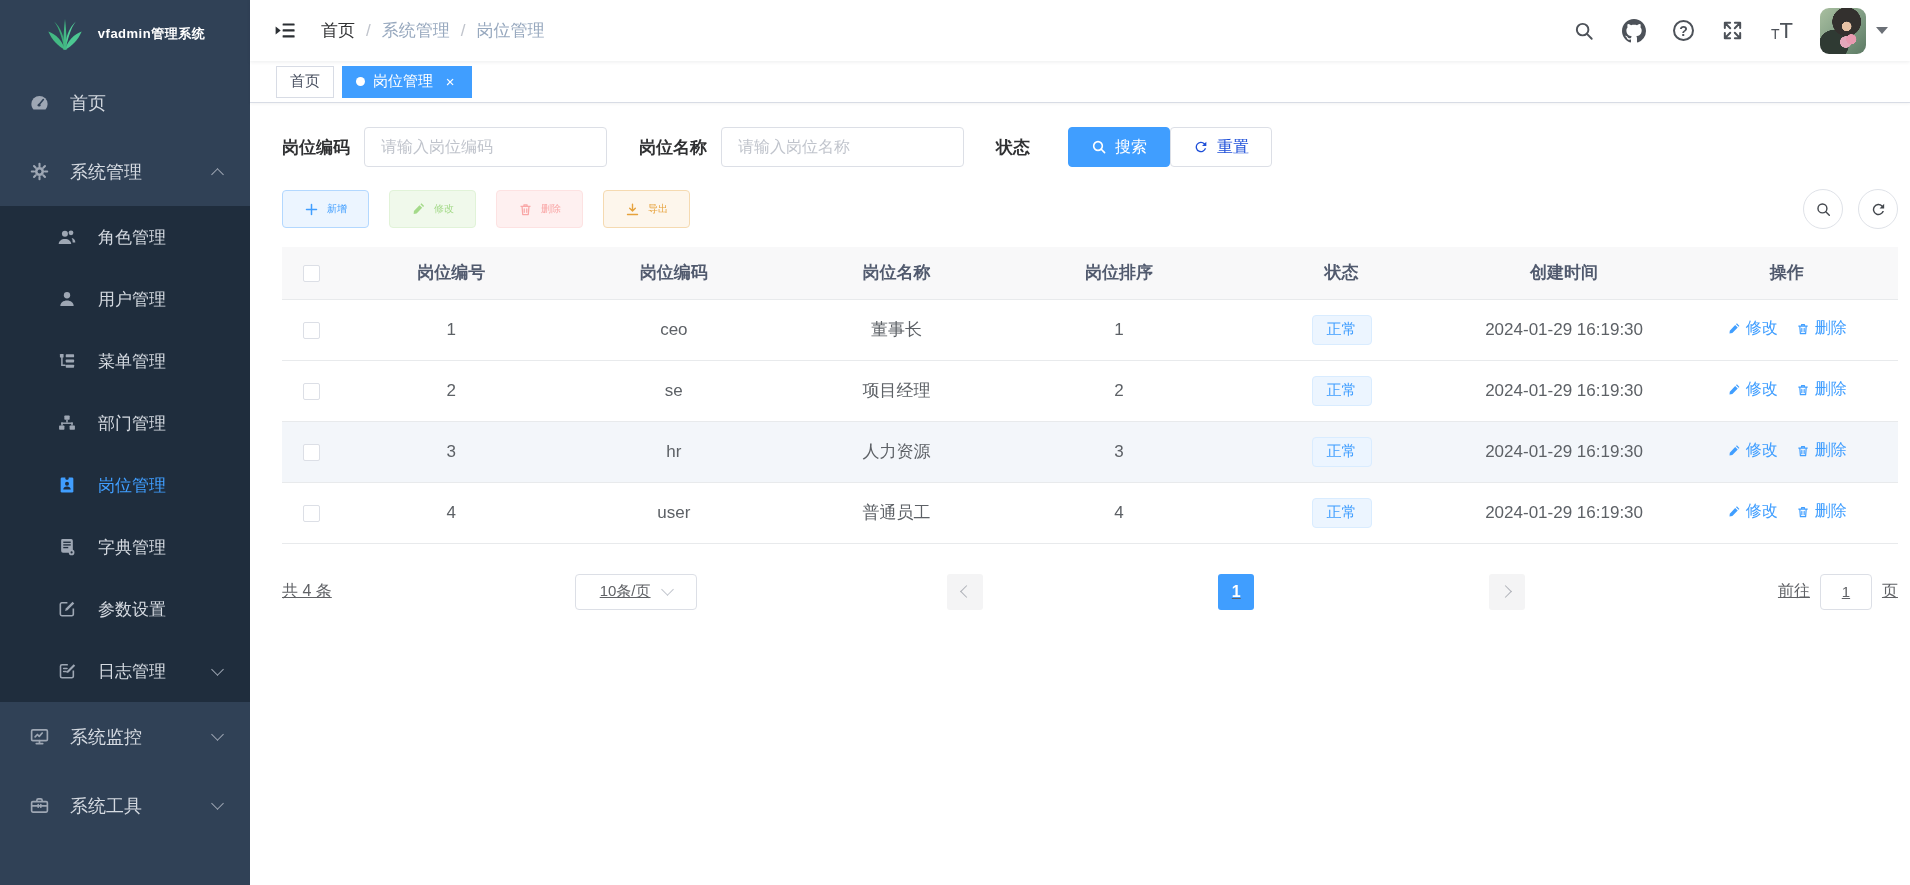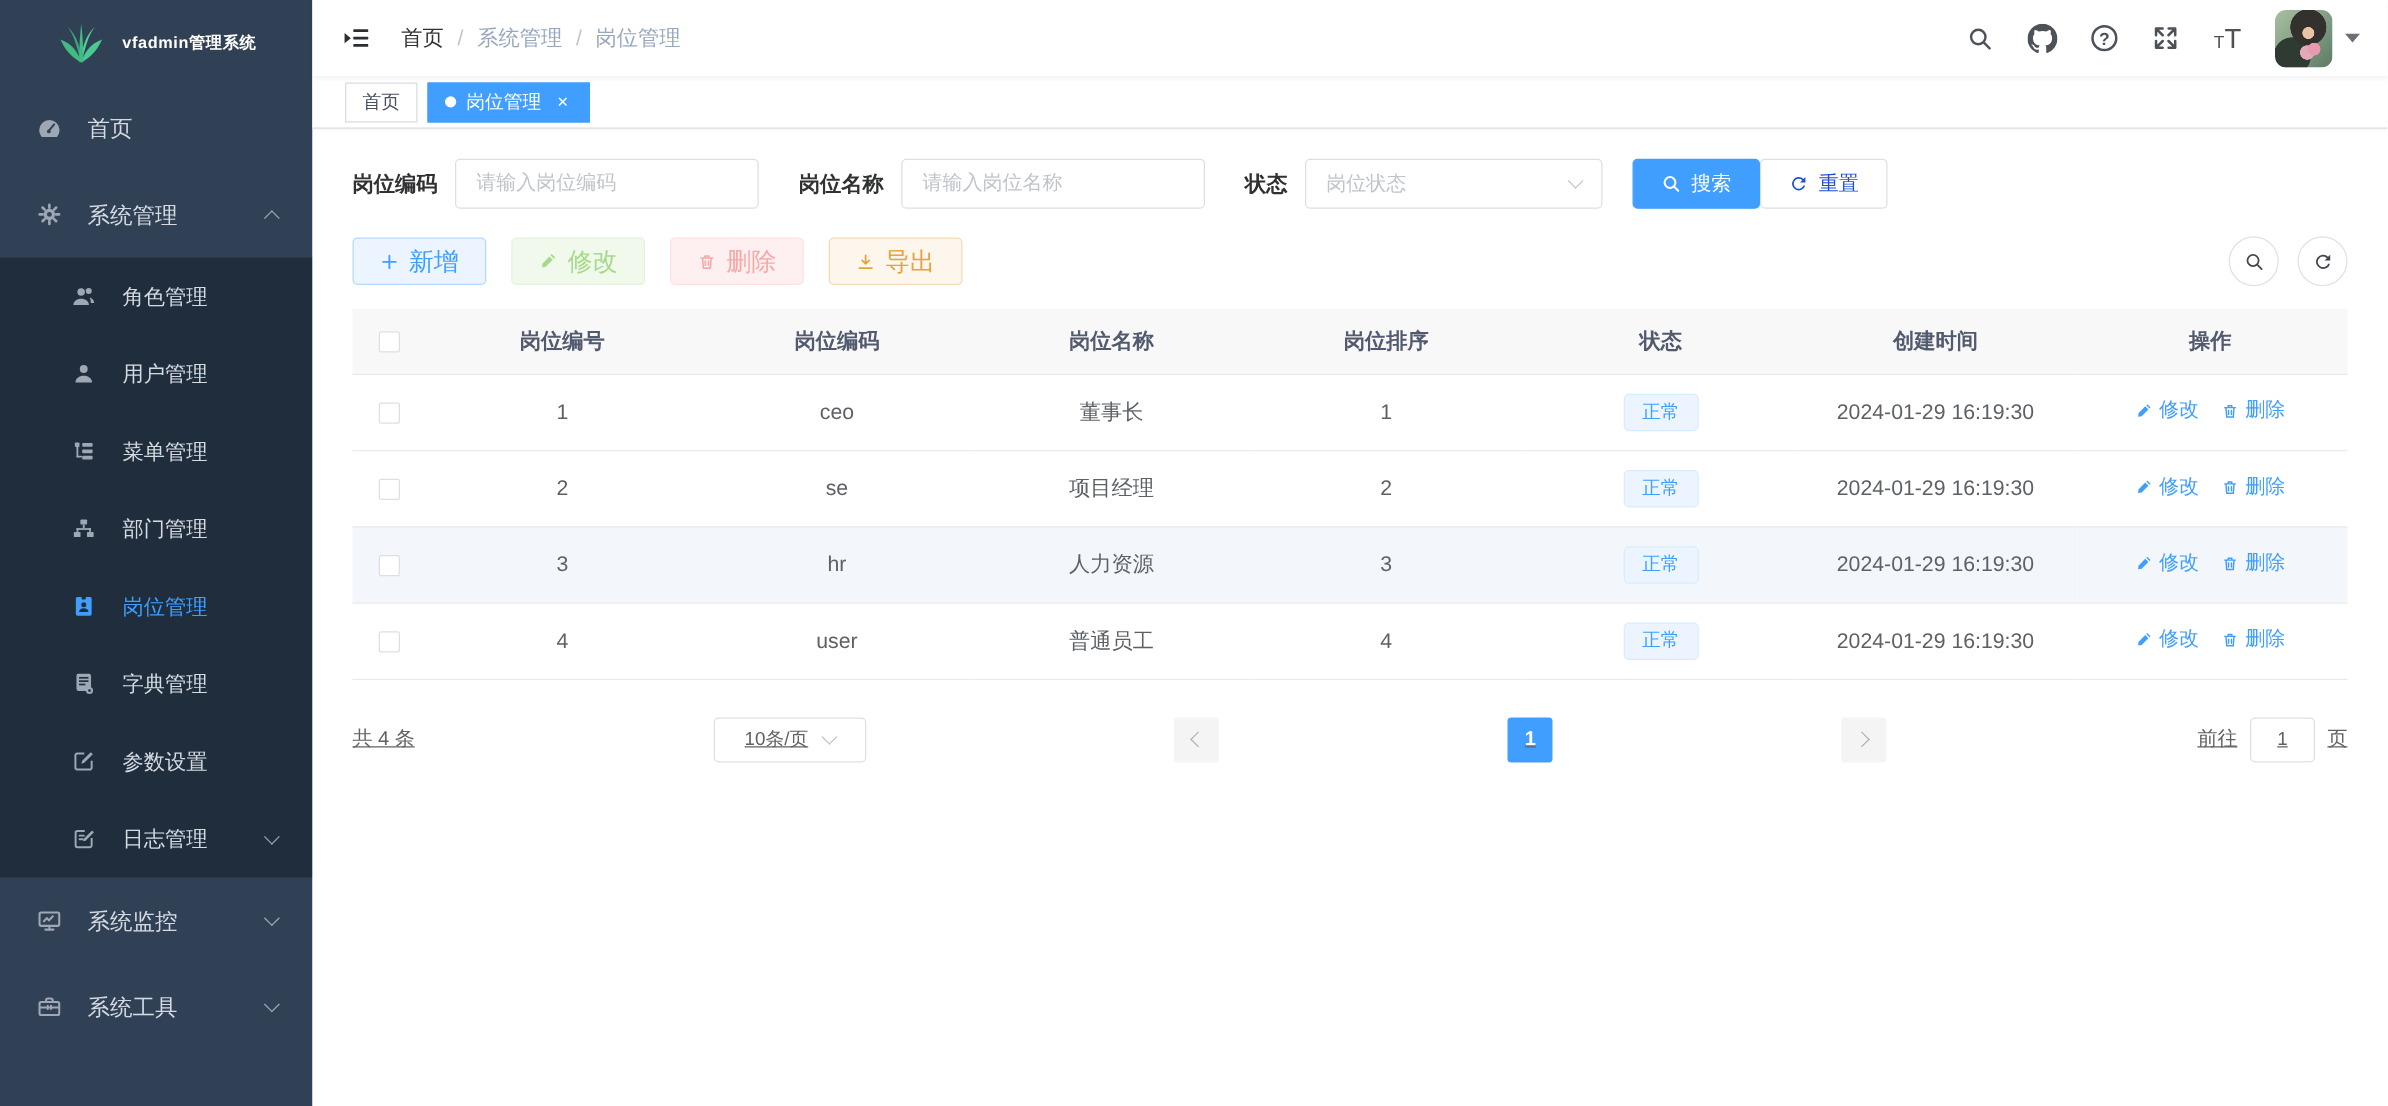--- a/index.html
+++ b/index.html
@@ -49,36 +49,36 @@
 
   
   .tags-bar { height:42px; flex-shrink:0; display:flex; align-items:center; gap:8px; padding:0 26px; border-bottom:1px solid #d8dce5; box-shadow:0 1px 3px rgba(0,0,0,.05); position:relative; z-index:2; background:#fff; }
   .tag { height:32px; display:inline-flex; align-items:center; padding:0 13px; border:1px solid #d8dce5; background:#fff; color:#495060; font-size:15px; cursor:pointer; }
   .tag.active { background:#409eff; border-color:#409eff; color:#fff; }
   .tag-dot { width:9px; height:9px; border-radius:50%; background:#fff; margin-right:8px; }
   .tag-close { margin-left:9px; font-size:15px; width:16px; height:16px; display:inline-flex; align-items:center; justify-content:center; border-radius:50%; }
   .tag-close::before { content:"×"; }
 
   
-  .content { flex:1; padding:24px 32px 0 32px; overflow:hidden; }
+  .content { flex:1; padding:24px 12px 0 32px; overflow:hidden; }
 
   .filter-row { display:flex; align-items:center; margin-bottom:22px; }
   .f-label { font-weight:bold; font-size:17px; color:#303133; margin-right:14px; white-space:nowrap; }
   .f-input { width:243px; height:40px; border:1px solid #dcdfe6; border-radius:4px; padding:0 16px; font-size:16px; color:#606266; font-family:inherit; outline:none; background:#fff; }
   .f-input::placeholder { color:#c0c4cc; }
   .f-gap { width:32px; flex-shrink:0; }
   .f-select { width:238px; height:40px; border:1px solid #dcdfe6; border-radius:4px; padding:0 16px; display:flex; align-items:center; justify-content:space-between; cursor:pointer; background:#fff; }
   .f-select .sel-text { color:#c0c4cc; font-size:16px; }
   .sel-caret { width:9px; height:9px; border-right:1.6px solid #c0c4cc; border-bottom:1.6px solid #c0c4cc; transform:rotate(45deg) translate(-2px,-2px); }
   .btn { height:40px; border-radius:4px; display:inline-flex; align-items:center; gap:8px; font-size:16px; padding:0 22px; cursor:pointer; border:1px solid transparent; background:#fff; font-family:Liberation Mono, monospace; }
   .btn-primary { background:#409eff; border-color:#409eff; color:#fff; margin-left:24px; }
   .btn-default { border-color:#dcdfe6; color:#1d4ed8; }
 
   .toolbar-row { display:flex; align-items:center; margin-bottom:18px; }
-  .btn-plain { height:38px; padding:0 21px; font-size:20px; border-radius:4px; display:inline-flex; align-items:center; gap:8px; margin-right:20px; cursor:pointer; border:1px solid; font-family:inherit; }
+  .btn-plain { height:38px; padding:0 21px; font-size:10px; border-radius:4px; display:inline-flex; align-items:center; gap:8px; margin-right:20px; cursor:pointer; border:1px solid; font-family:inherit; }
   .bp-add    { color:#409eff; background:#ecf5ff; border-color:#b3d8ff; }
   .bp-edit   { color:#a4da89; background:#f0f9eb; border-color:#e1f3d8; cursor:not-allowed; }
   .bp-delete { color:#f9a7a7; background:#fef0f0; border-color:#fde2e2; cursor:not-allowed; }
   .bp-export { color:#e6a23c; background:#fdf6ec; border-color:#f5dab1; }
   .tool-right { margin-left:auto; display:flex; gap:15px; }
   .circle-btn { width:40px; height:40px; border-radius:50%; border:1px solid #dfe2e8; background:#fff; color:#43474d; display:flex; align-items:center; justify-content:center; cursor:pointer; }
 
   
   table { width:100%; border-collapse:collapse; table-layout:fixed; }
   thead th { background:#f8f8f9; height:52px; font-size:17px; color:#515a6e; font-weight:bold; text-align:center; border-bottom:1px solid #e8eaec; }
@@ -344,24 +344,20 @@
     <div class="content">
 
       <div class="filter-row">
         <label class="f-label">岗位编码</label>
         <input class="f-input" placeholder="请输入岗位编码" style="">
         <span class="f-gap"></span>
         <label class="f-label">岗位名称</label>
         <input class="f-input" placeholder="请输入岗位名称" style="">
         <span class="f-gap"></span>
         <label class="f-label">状态</label>
-        <div class="f-select">
-          <span class="sel-text">岗位状态</span>
-          <i class="sel-caret"></i>
-        </div>
         <button class="btn btn-primary">
           <svg width="16" height="16" viewBox="0 0 24 24" fill="none" stroke="currentColor" stroke-width="2.4">
             <circle cx="10.5" cy="10.5" r="6.5"></circle>
               <path d="M15.4 15.4l5 5" stroke-linecap="round"></path>
           </svg>
           <span>搜索</span>
         </button>
         <button class="btn btn-default">
           <svg width="16" height="16" viewBox="0 0 24 24" fill="currentColor">
             <path d="M17.65 6.35A8 8 0 1 0 19.73 14h-2.1a6 6 0 1 1-1.4-6.23L13.5 10.5H20V4z"></path>

